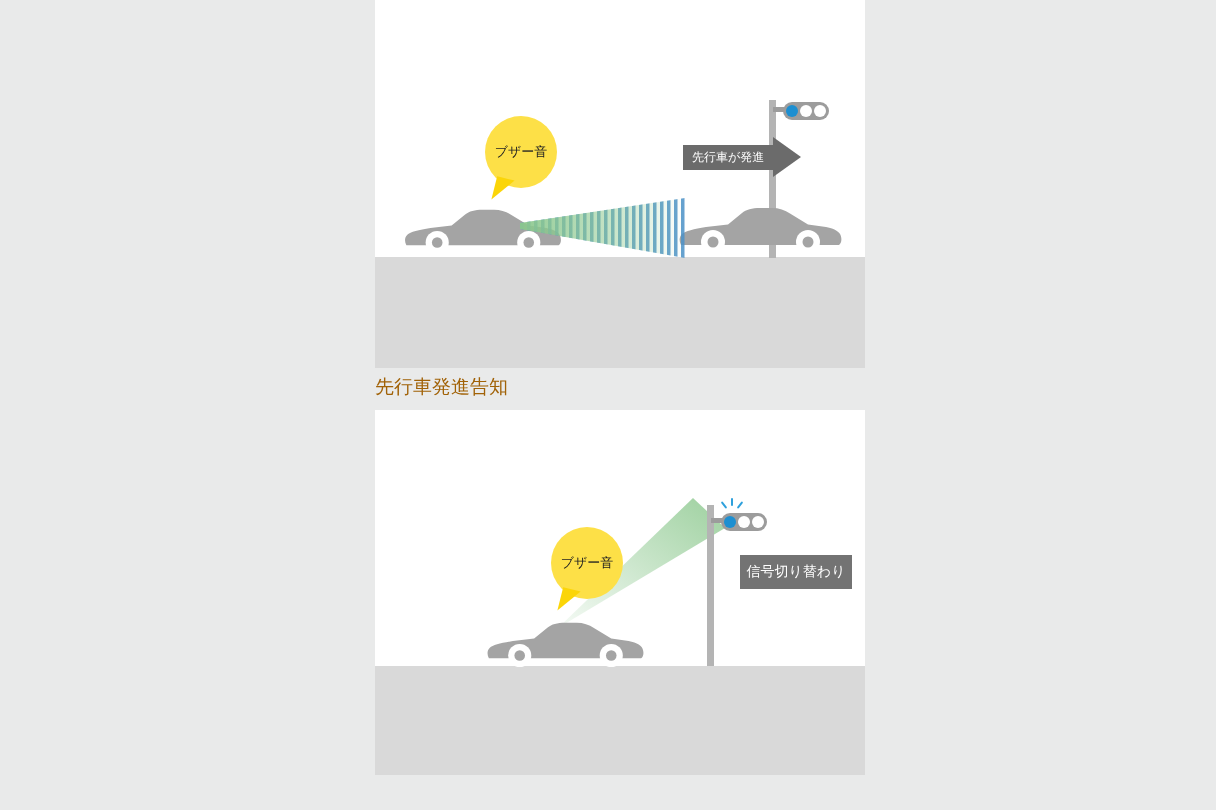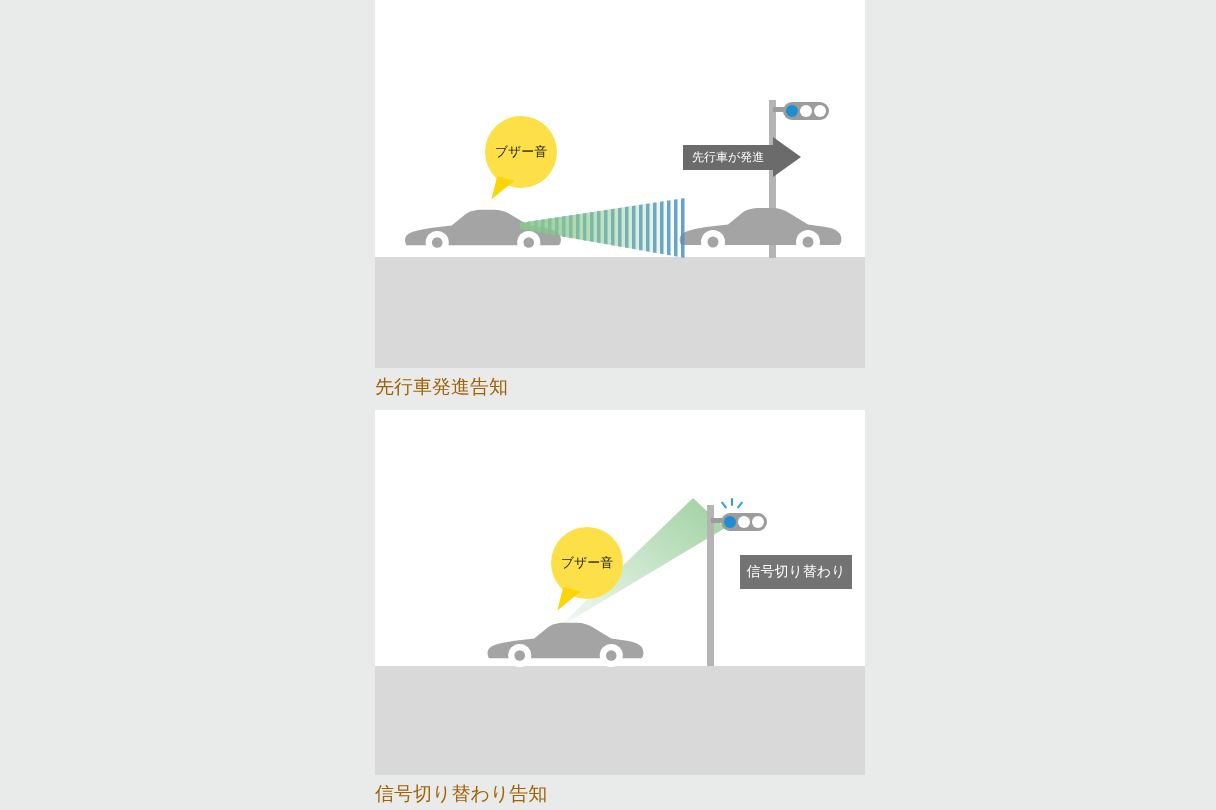--- a/index.html
+++ b/index.html
@@ -183,14 +183,13 @@
       <svg viewBox="0 0 170 55" aria-hidden="true">
         <path fill="#a4a4a4" d="M6,45 C4,41 4,37 7,34 C10,31 19,29 31,27 L53,24.5 L67,13 C71,9.5 77,8 85,8 L97,8 C104,8 110,10 115,13.5 L133,24.5 L151,27 C160,28.5 165,32 166,36.5 C167,40.5 166,43.5 164,45 Z"></path>
         <circle cx="38" cy="42" r="12" fill="#ffffff"></circle>
           <circle cx="38" cy="42" r="5.5" fill="#a4a4a4"></circle>
         <circle cx="133" cy="42" r="12" fill="#ffffff"></circle>
           <circle cx="133" cy="42" r="5.5" fill="#a4a4a4"></circle>
       </svg>
     </div>
 
   </div>
-  <figcaption class="caption">信号切り替わり告知</figcaption>
 </figure>
 
 </body></html>

